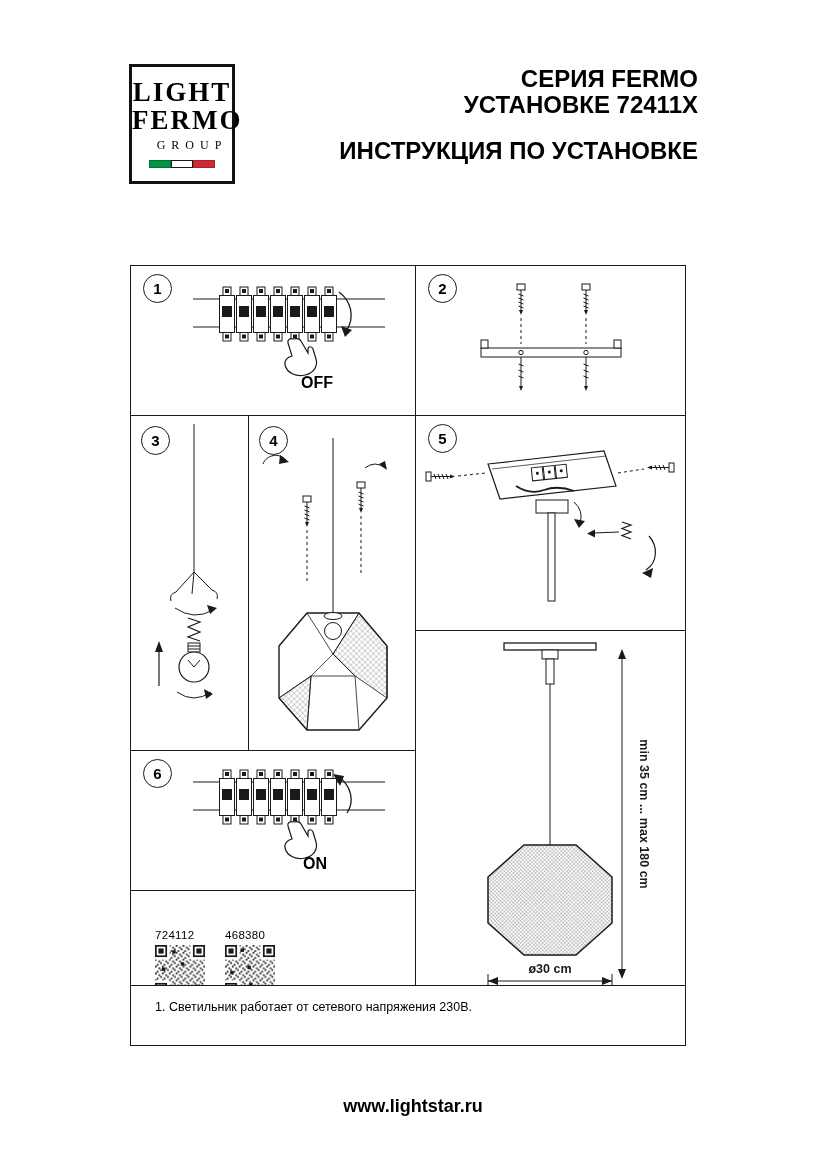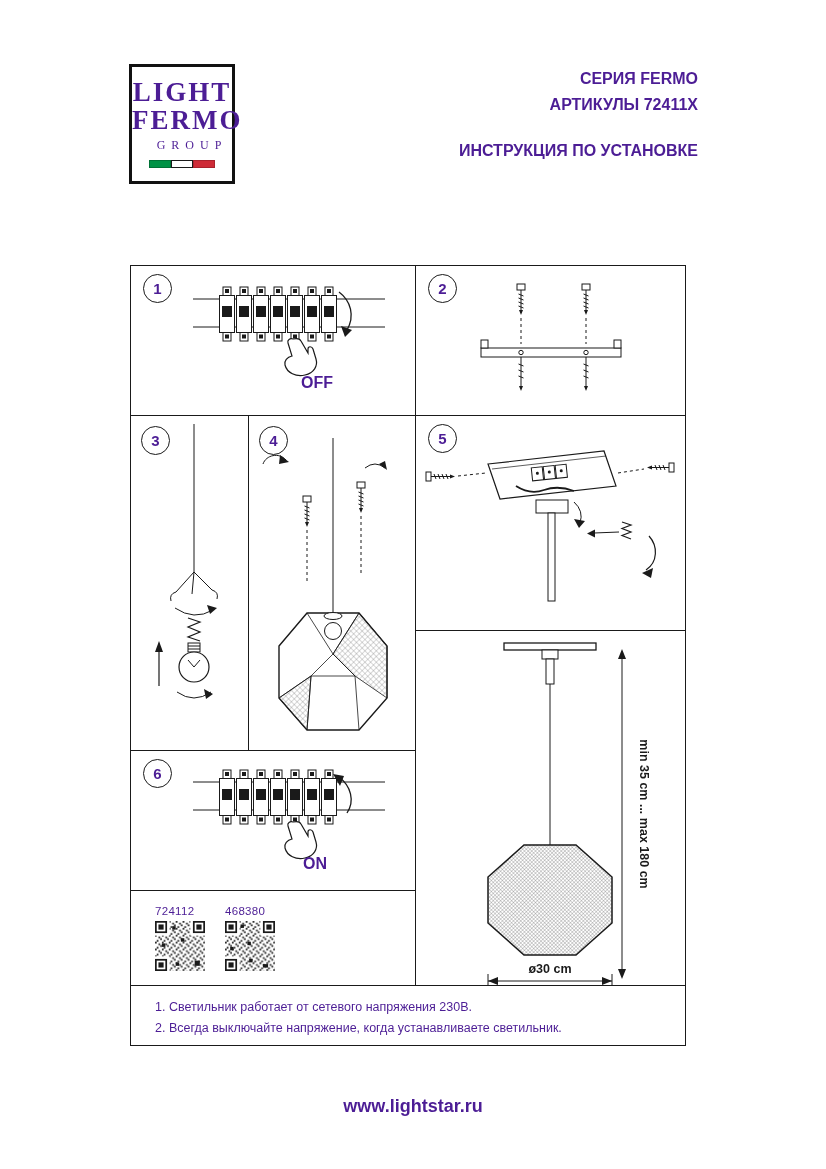--- a/index.html
+++ b/index.html
@@ -1,49 +1,49 @@
 <!DOCTYPE html>
 <html><head>
 <meta charset="utf-8">
 <style>
   html,body{margin:0;padding:0;background:#fff;}
   .page{position:relative;width:826px;height:1169px;background:#fff;overflow:hidden;
-        font-family:"Liberation Sans",sans-serif;color:#4c1d95;}
+        font-family:"Liberation Sans",sans-serif;color:#000000;}
   
   .logo{position:absolute;left:129px;top:64px;width:106px;height:120px;
         border:3px solid #111;box-sizing:border-box;text-align:center;}
   .logo-word{font-family:"Liberation Serif",serif;font-weight:700;font-size:27px;
              line-height:28px;letter-spacing:2px;}
   .logo-word.first{margin-top:11px;}
   .logo-group{font-family:"Liberation Serif",serif;font-size:12px;letter-spacing:6px;
               padding-left:20px;margin-top:4px;}
   .flag{display:flex;justify-content:center;margin-top:7px;}
   .flag span{width:22px;height:8px;box-sizing:border-box;display:block;}
   .titleblock{position:absolute;left:300px;top:66px;width:398px;text-align:right;
-              font-weight:700;font-size:16px;line-height:26px;}
+              font-weight:700;font-size:24px;line-height:26px;}
   .titleblock .instr{margin-top:20px;text-align:right;}
   
   .panel{position:absolute;border:1px solid #1a1a1a;box-sizing:border-box;background:#fff;}
   #p1{left:130px;top:265px;width:286px;height:151px;}
   #p2{left:415px;top:265px;width:271px;height:151px;}
   #p3{left:130px;top:415px;width:119px;height:336px;}
   #p4{left:248px;top:415px;width:168px;height:336px;}
   #p5{left:415px;top:415px;width:271px;height:216px;}
   #lampP{left:415px;top:630px;width:271px;height:356px;}
   #p6{left:130px;top:750px;width:286px;height:141px;}
   #qrP{left:130px;top:890px;width:286px;height:96px;}
   #notesP{left:130px;top:985px;width:556px;height:61px;}
   .stepnum{position:absolute;width:27px;height:27px;border:1.5px solid #1a1a1a;border-radius:50%;
            display:flex;align-items:center;justify-content:center;font-size:15px;font-weight:700;}
   .draw{position:absolute;}
   .dash{stroke:#1a1a1a;stroke-dasharray:3 3;}
   .onoff{position:absolute;font-weight:700;font-size:16px;}
   
   .qrcol{position:absolute;top:14px;}
-  .qrnum{font-size:11.5px;letter-spacing:.3px;margin-bottom:4px;}
+  .qrnum{font-size:11.5px;letter-spacing:.3px;margin-bottom:4px;margin-top:24px;}
   
   .note{font-size:12.5px;line-height:21px;}
   #notesP{padding:11px 0 16px 24px;}
   .footer{position:absolute;left:0;top:1096px;width:826px;text-align:center;
           font-weight:700;font-size:18px;}
 </style>
 </head>
 <body>
 
 <div class="page">
@@ -93,21 +93,21 @@
     <div class="logo-group">GROUP</div>
     <div class="flag">
       <span style="background:#009246;border:1px solid #007236;"></span>
       <span style="background:#fff;border:1px solid #1a1a1a;"></span>
       <span style="background:#ce2b37;border:1px solid #a8222c;"></span>
     </div>
   </div>
 
   <div class="titleblock">
     <div>СЕРИЯ FERMO</div>
-    <div>АРТИКУЛЫ 72411X</div>
+    <div>УСТАНОВКЕ 72411X</div>
     <div class="instr">ИНСТРУКЦИЯ ПО УСТАНОВКЕ</div>
   </div>
 
   <div class="panel" id="p1">
     <div class="stepnum" style="left:12px;top:8px;">1</div>
     <svg class="draw" style="left:58px;top:16px;" width="200" height="100" viewBox="0 0 200 100">
       <line x1="4" y1="17" x2="196" y2="17" stroke="#1a1a1a"></line>
       <line x1="4" y1="45" x2="196" y2="45" stroke="#1a1a1a"></line>
       <use href="#mod" x="30" y="4"></use>
         <use href="#mod" x="47" y="4"></use>
@@ -310,18 +310,17 @@
         <rect x="13" y="12" width="2" height="2" fill="#1a1a1a"></rect>
         <rect x="3" y="15" width="2" height="2" fill="#1a1a1a"></rect>
         <rect x="14" y="22" width="2" height="2" fill="#1a1a1a"></rect>
         <rect x="22" y="25" width="3" height="2" fill="#1a1a1a"></rect>
       </svg>
     </div>
   </div>
 
   <div class="panel" id="notesP">
     <div class="note">1. Светильник работает от сетевого напряжения 230В.</div>
-    <div class="note">2. Всегда выключайте напряжение, когда устанавливаете светильник.</div>
   </div>
 
   <div class="footer">www.lightstar.ru</div>
 
 </div>
 
 </body></html>

